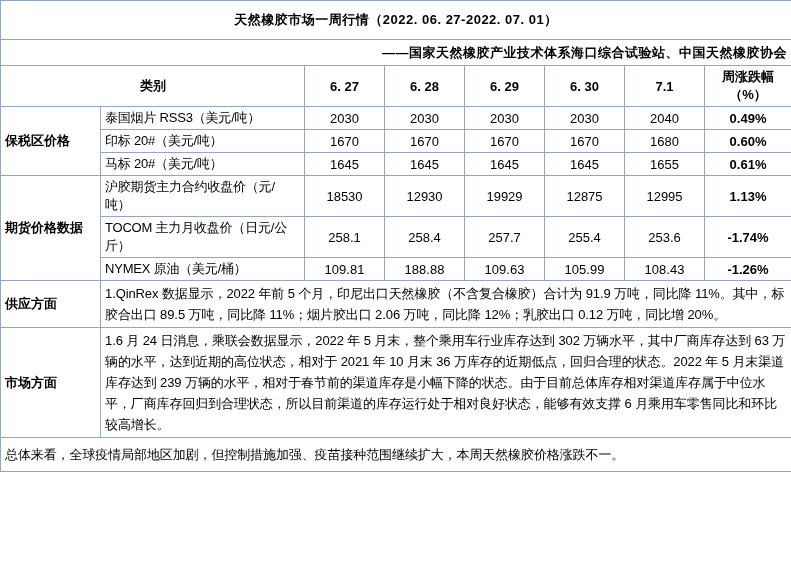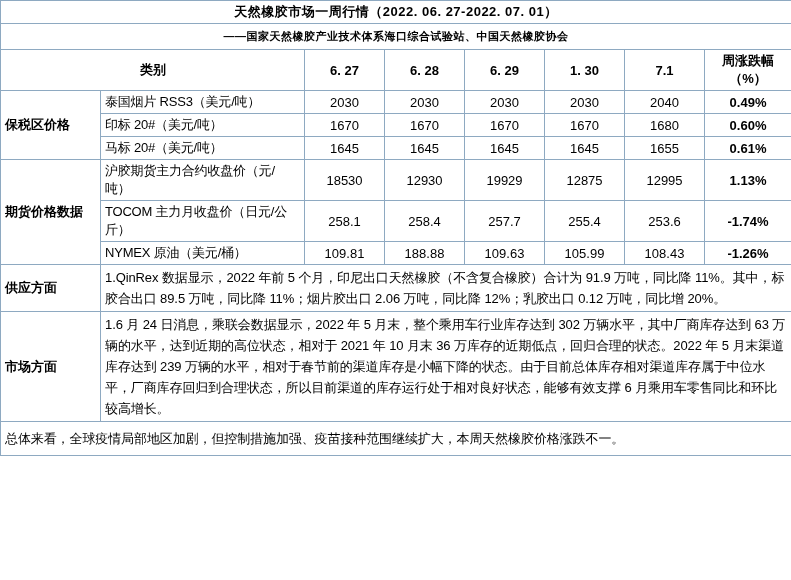--- a/index.html
+++ b/index.html
@@ -28,26 +28,27 @@
     vertical-align: middle;
     background: #ffffff;
   }
   
   .title-row td {
     background: #dce6f1;
     border: 1px solid #8ea9c1;
     text-align: center;
     font-weight: bold;
     font-size: 14px;
-    height: 23px;
+    height: 39px;
     letter-spacing: .5px;
   }
   .title-row.second td {
-    font-size: 11px;
+    font-size: 13px;
     height: 26px;
+    text-align: right;
   }
   
   .head-row td {
     background: #dce6f1;
     font-weight: bold;
     text-align: center;
     height: 30px;
     font-size: 13.5px;
   }
   .head-row td.left {
@@ -122,21 +123,21 @@
 
     <tr class="title-row second">
       <td colspan="8">——国家天然橡胶产业技术体系海口综合试验站、中国天然橡胶协会</td>
     </tr>
 
     <tr class="head-row">
       <td colspan="2" class="left">类别</td>
       <td>6. 27</td>
       <td>6. 28</td>
       <td>6. 29</td>
-      <td>1. 30</td>
+      <td>6. 30</td>
       <td>7.1</td>
       <td>周涨跌幅（%）</td>
     </tr>
 
     <tr>
       <td class="cat" rowspan="3">保税区价格</td>
       <td class="item">泰国烟片 RSS3（美元/吨）</td>
       <td class="num">2030</td>
       <td class="num">2030</td>
       <td class="num">2030</td>

